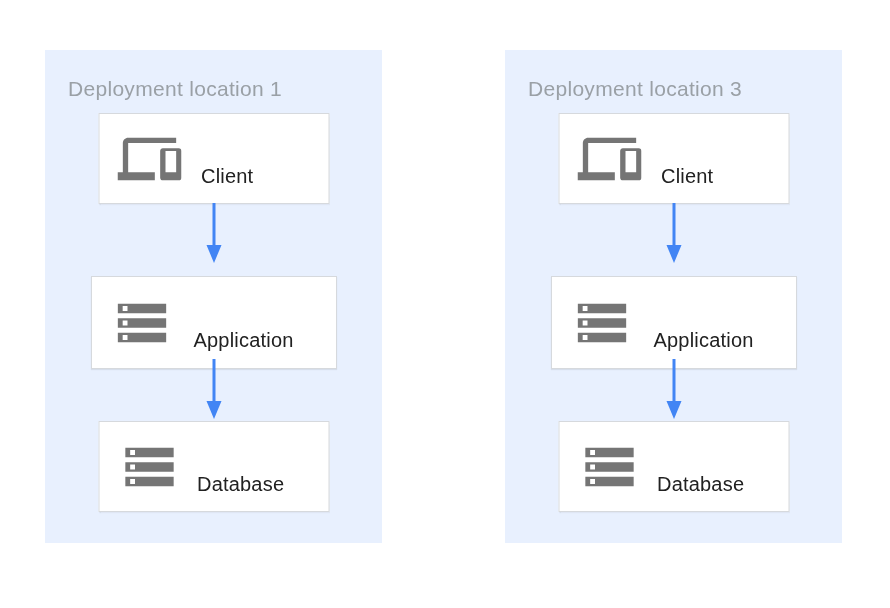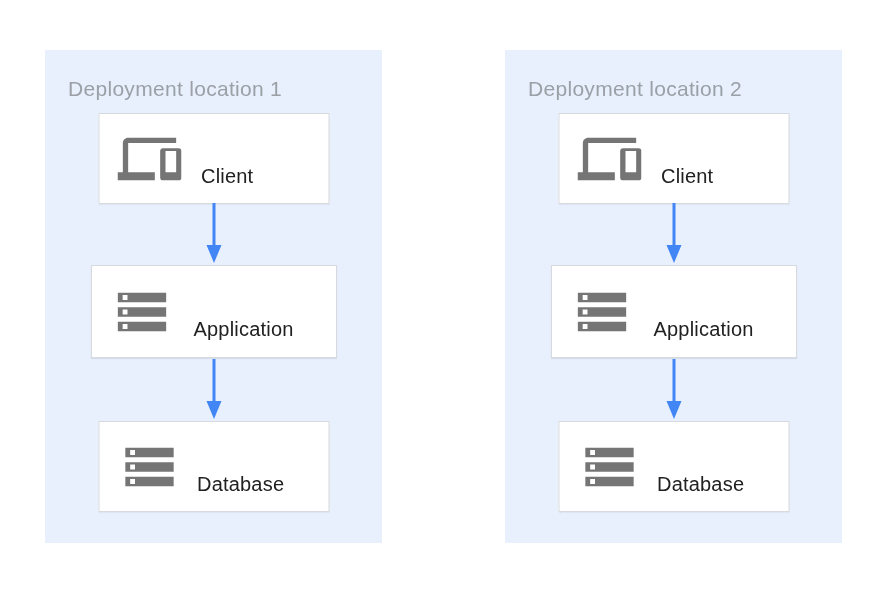--- a/index.html
+++ b/index.html
@@ -41,21 +41,21 @@
     box-sizing: border-box;
     background: var(--node-bg, #ffffff);
     border: 1px solid var(--node-border, #d6d9dd);
     box-shadow: 0 1px 1px rgba(60,64,67,0.10);
     display: flex;
     align-items: center;
     padding-left: 18px;
     gap: 20px;
   }
   .node-client   { top: 63px;  width: 231px; }
-  .node-app      { top: 215px; width: 246px; height: 93px; }
+  .node-app      { top: 226px; width: 246px; height: 93px; }
   .node-db       { top: 371px; width: 231px; gap: 16px; }
   .node-icon {
     width: 64px;
     height: 64px;
     display: flex;
     align-items: center;
     justify-content: center;
     color: var(--icon-gray, #757575);
     flex: 0 0 auto;
   }
@@ -123,21 +123,21 @@
       <span class="node-icon">
         <svg width="58" height="58" viewBox="0 0 24 24" fill="currentColor" aria-hidden="true">
           <path d="M2 20h20v-4H2v4zm2-3h2v2H4v-2zM2 4v4h20V4H2zm4 3H4V5h2v2zm-4 7h20v-4H2v4zm2-3h2v2H4v-2z"></path>
         </svg>
       </span>
       <span class="node-label">Database</span>
     </div>
   </section>
 
   <section class="panel panel-2">
-    <div class="panel-title">Deployment location 2</div>
+    <div class="panel-title">Deployment location 3</div>
 
     <div class="node node-client">
       <span class="node-icon">
         <svg width="64" height="64" viewBox="0 0 24 24" fill="currentColor" aria-hidden="true">
           <path d="M4 6h18V4H4c-1.1 0-2 .9-2 2v11H0v3h14v-3H4V6zm19 2h-6c-.55 0-1 .45-1 1v10c0 .55.45 1 1 1h6c.55 0 1-.45 1-1V9c0-.55-.45-1-1-1zm-1 9h-4v-8h4v8z"></path>
         </svg>
       </span>
       <span class="node-label">Client</span>
     </div>
 

